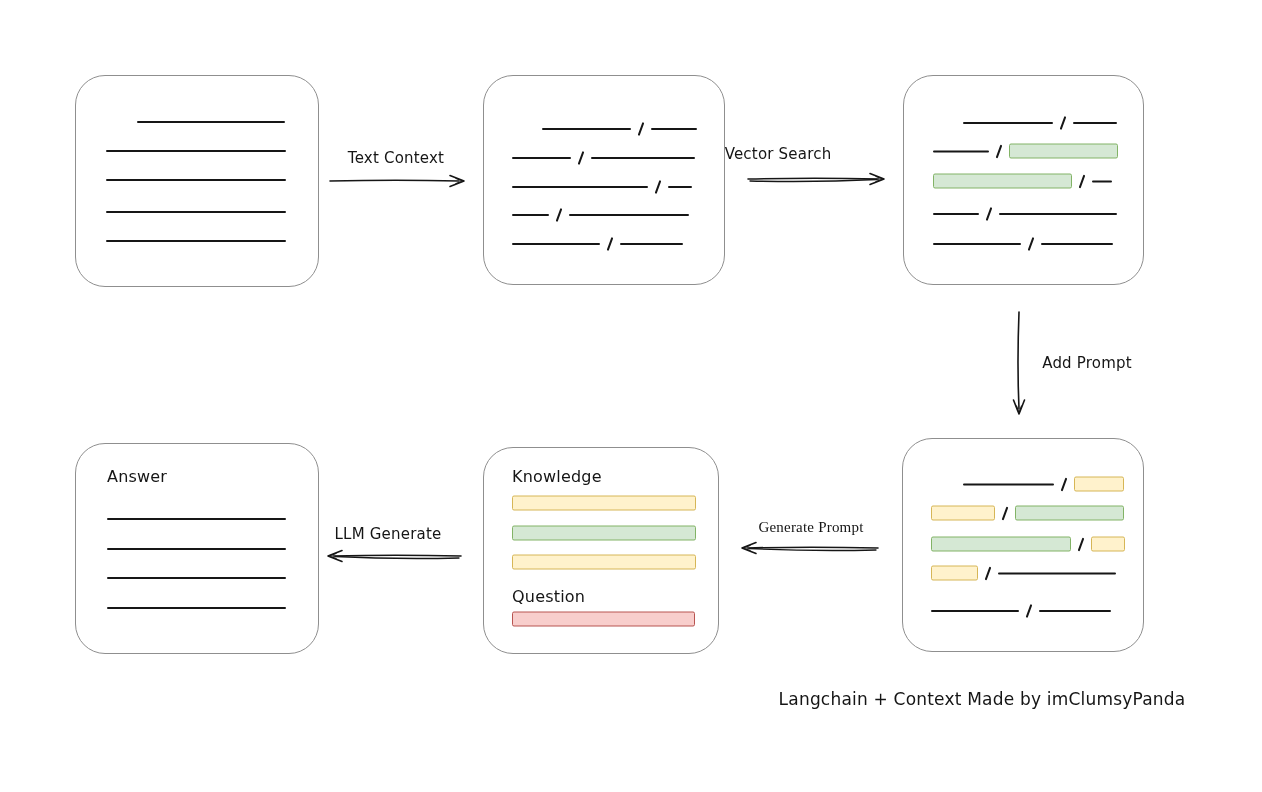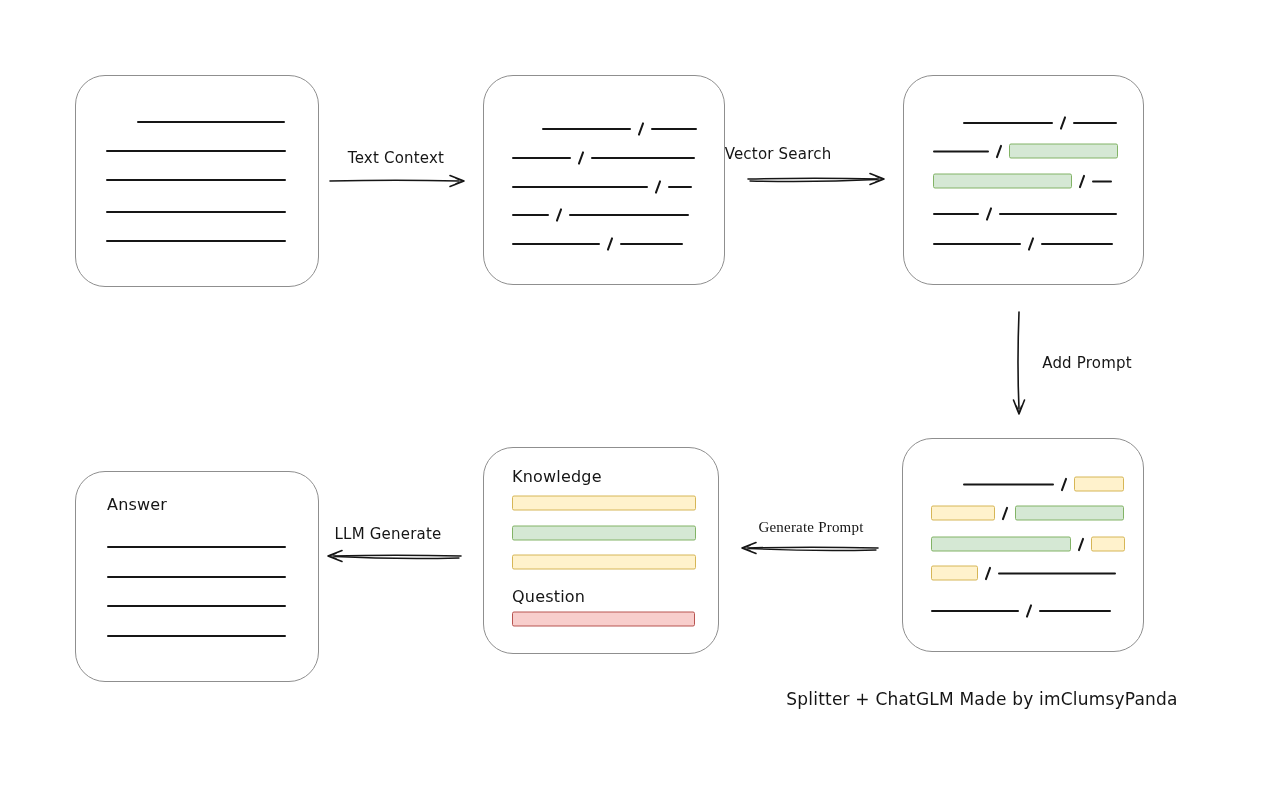--- a/index.html
+++ b/index.html
@@ -164,36 +164,36 @@
       <div class="row" style="top: 114px; left: 28px;">
         <span class="seg-bar" style="width: 182px; background: rgb(255, 242, 204); border-color: rgb(214, 182, 86);"></span>
       </div>
       <div class="row" style="top: 148px; left: 28px;">
         <span class="seg-text">Question</span>
       </div>
       <div class="row" style="top: 171px; left: 28px;">
         <span class="seg-bar" style="width: 181px; background: rgb(248, 206, 204); border-color: rgb(184, 84, 80);"></span>
       </div>
     </div>
-  <div class="card" style="left: 75px; top: 443px; width: 242px; height: 209px; border-color: rgb(143, 143, 143); margin-top: 28px;">
+  <div class="card" style="left: 75px; top: 443px; width: 242px; height: 209px; border-color: rgb(143, 143, 143);">
       <div class="row" style="top: 32px; left: 31px;">
         <span class="seg-text">Answer</span>
       </div>
       <div class="row" style="top: 75px; left: 31px;">
         <span class="seg-line" style="width: 179px; background: rgb(22, 22, 22);"></span>
       </div>
       <div class="row" style="top: 105px; left: 31px;">
         <span class="seg-line" style="width: 179px; background: rgb(22, 22, 22);"></span>
       </div>
       <div class="row" style="top: 134px; left: 31px;">
         <span class="seg-line" style="width: 179px; background: rgb(22, 22, 22);"></span>
       </div>
       <div class="row" style="top: 164px; left: 31px;">
         <span class="seg-line" style="width: 179px; background: rgb(22, 22, 22);"></span>
       </div>
     </div>
-  <div id="caption" style="left: 982px; top: 699px;">Splitter + ChatGLM Made by imClumsyPanda</div>
+  <div id="caption" style="left: 982px; top: 699px;">Langchain + Context Made by imClumsyPanda</div>
 <div class="arrow-label" style="left: 396px; top: 158px;">Text Context</div>
     <div class="arrow-label" style="left: 778px; top: 154px;">Vector Search</div>
     <div class="arrow-label" style="left: 1087px; top: 363px;">Add Prompt</div>
     <div class="arrow-label" style="left: 811px; top: 527px; font-family: Liberation Serif, serif;">Generate Prompt</div>
     <div class="arrow-label" style="left: 388px; top: 534px;">LLM Generate</div>
   </div>
 
 </body></html>

